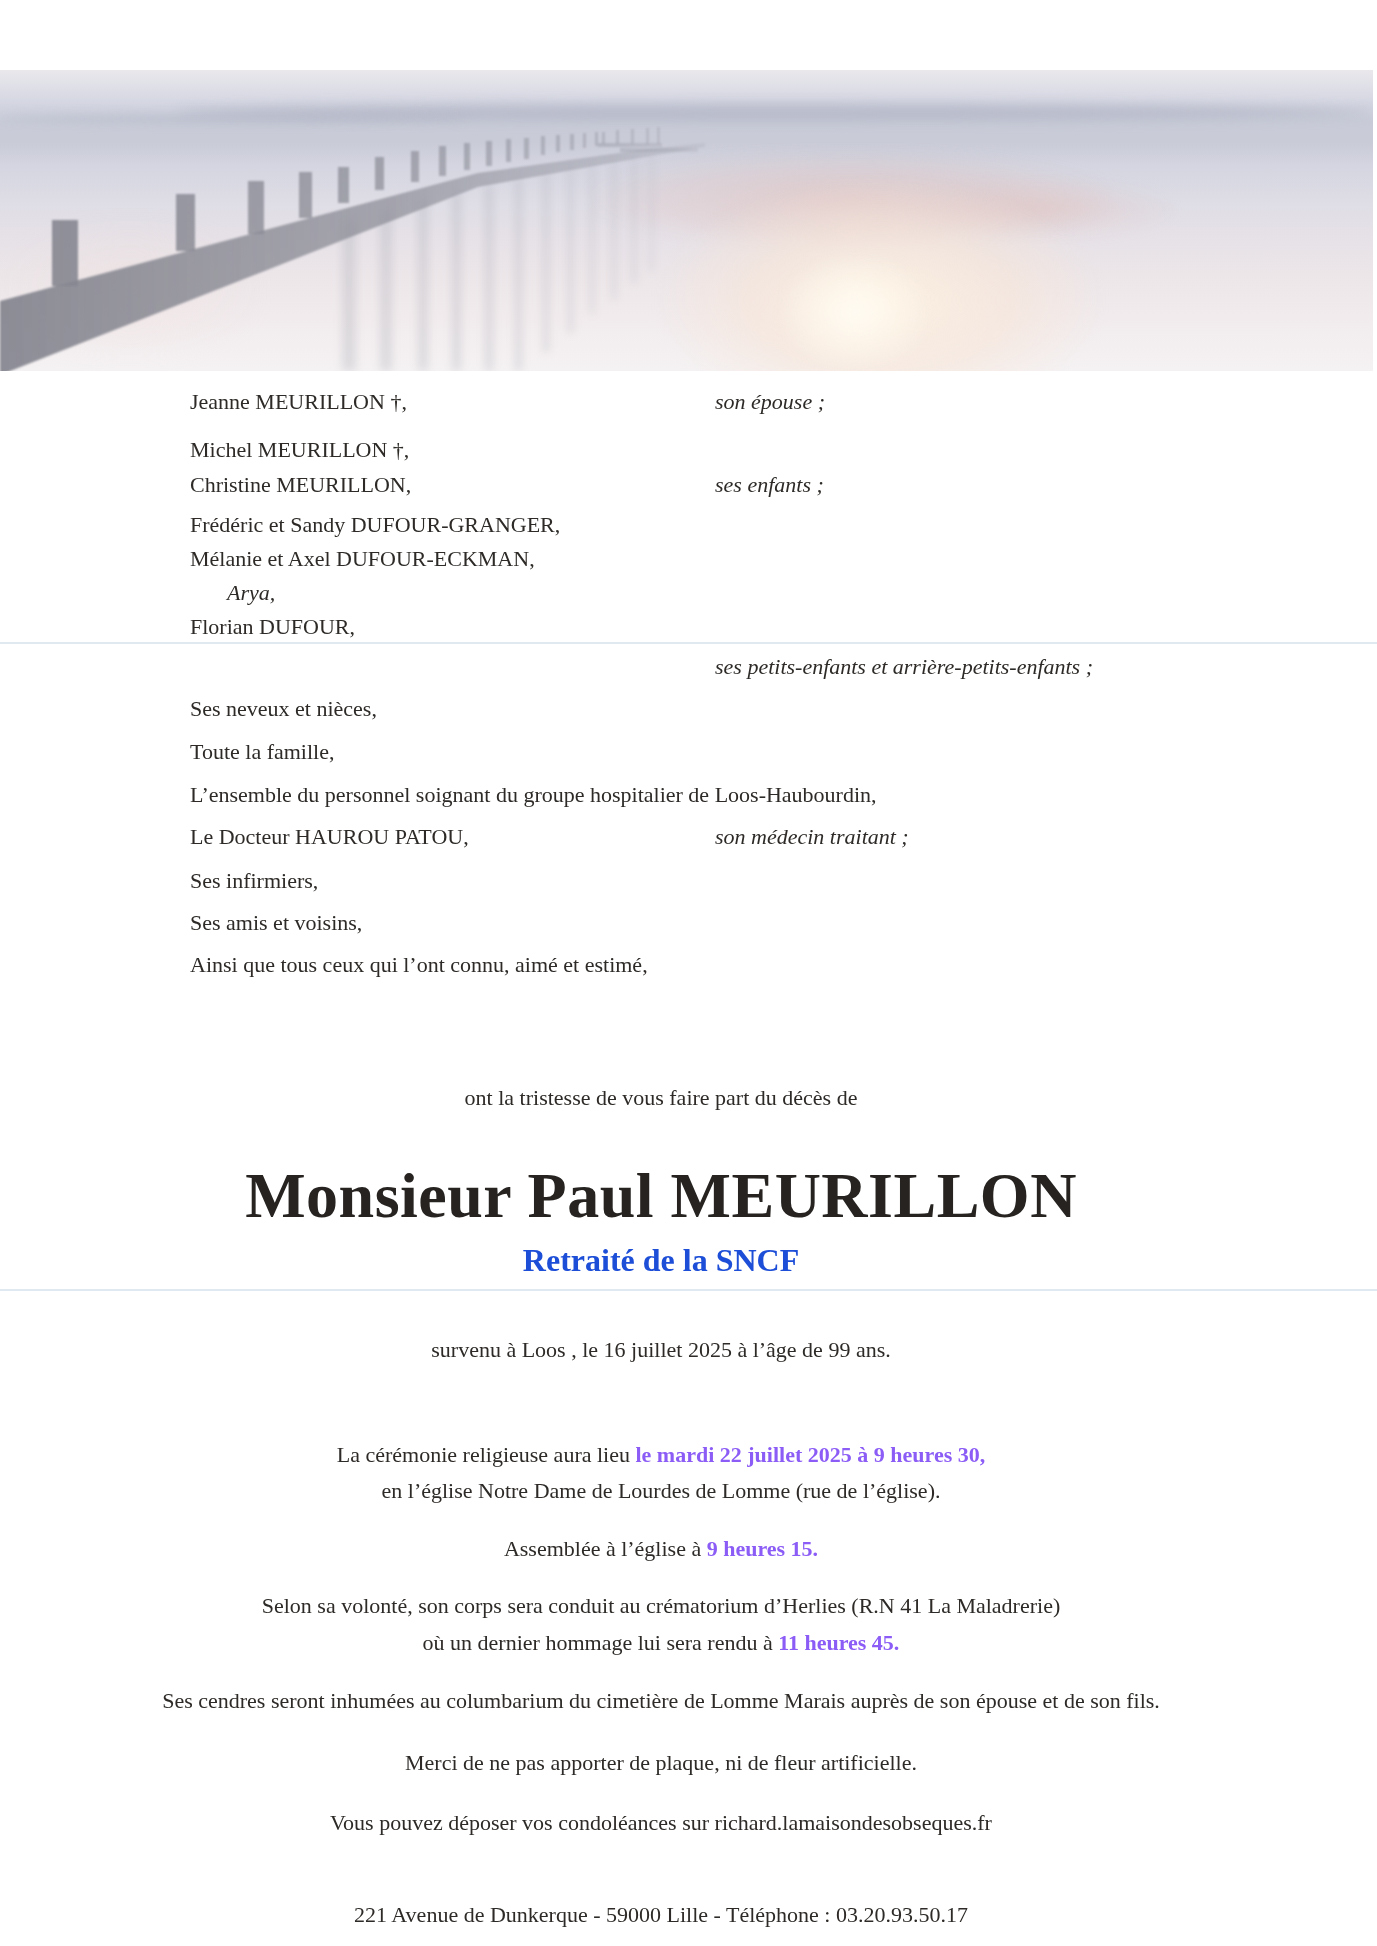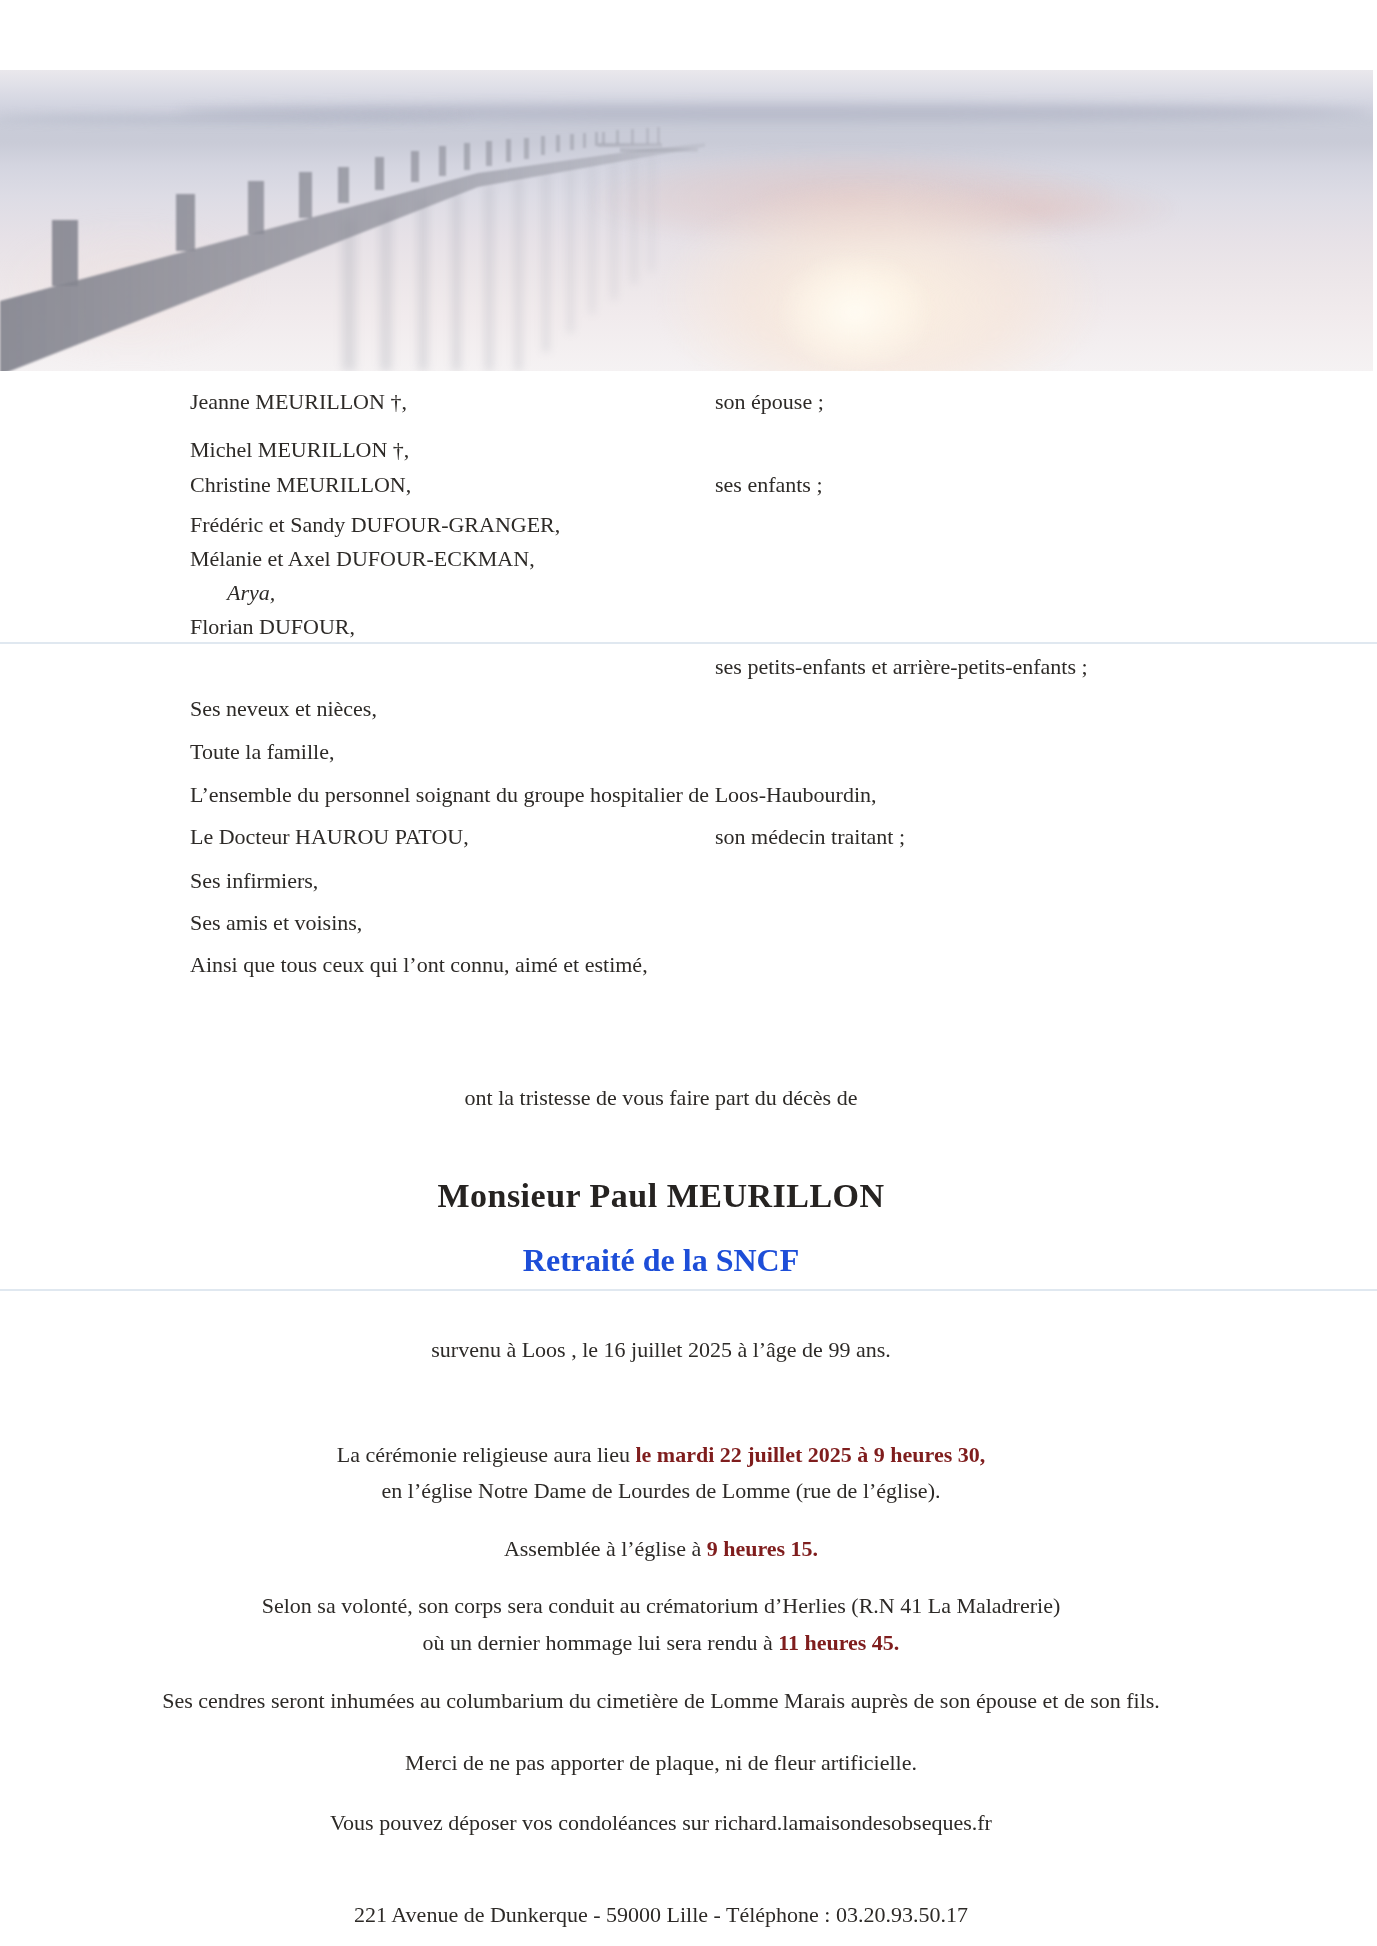--- a/index.html
+++ b/index.html
@@ -67,28 +67,28 @@
     position:absolute; left:0; width:1377px; height:2px;
     background:rgba(186,205,222,0.45);
   }
   
   .line{
     position:absolute; left:0; width:1377px;
     font-size:22px; line-height:28px; white-space:nowrap;
   }
   .lcol{position:absolute; left:190px;}
   .lcol.indent{left:227px;font-style:italic;}
-  .rcol{position:absolute; left:715px;}
+  .rcol{position:absolute; left:715px;font-style:italic;}
   .center-wrap{
     position:absolute; left:0; width:1322px; text-align:center;
     font-size:22px; line-height:28px; white-space:nowrap;margin-top:36px;
   }
-  .b{font-weight:bold; color:#7f1d1d;}
+  .b{font-weight:bold; color:#8b5cf6;}
   .title{
-    font-size:34px; line-height:56px; font-weight:bold; color:#262321;
+    font-size:64px; line-height:56px; font-weight:bold; color:#262321;
     letter-spacing:0.5px;
   }
   .subtitle{
     font-size:32px; line-height:32px; font-weight:bold; color:#1d4ed8;
   }
 </style>
 </head>
 <body>
 
 <div class="page">

